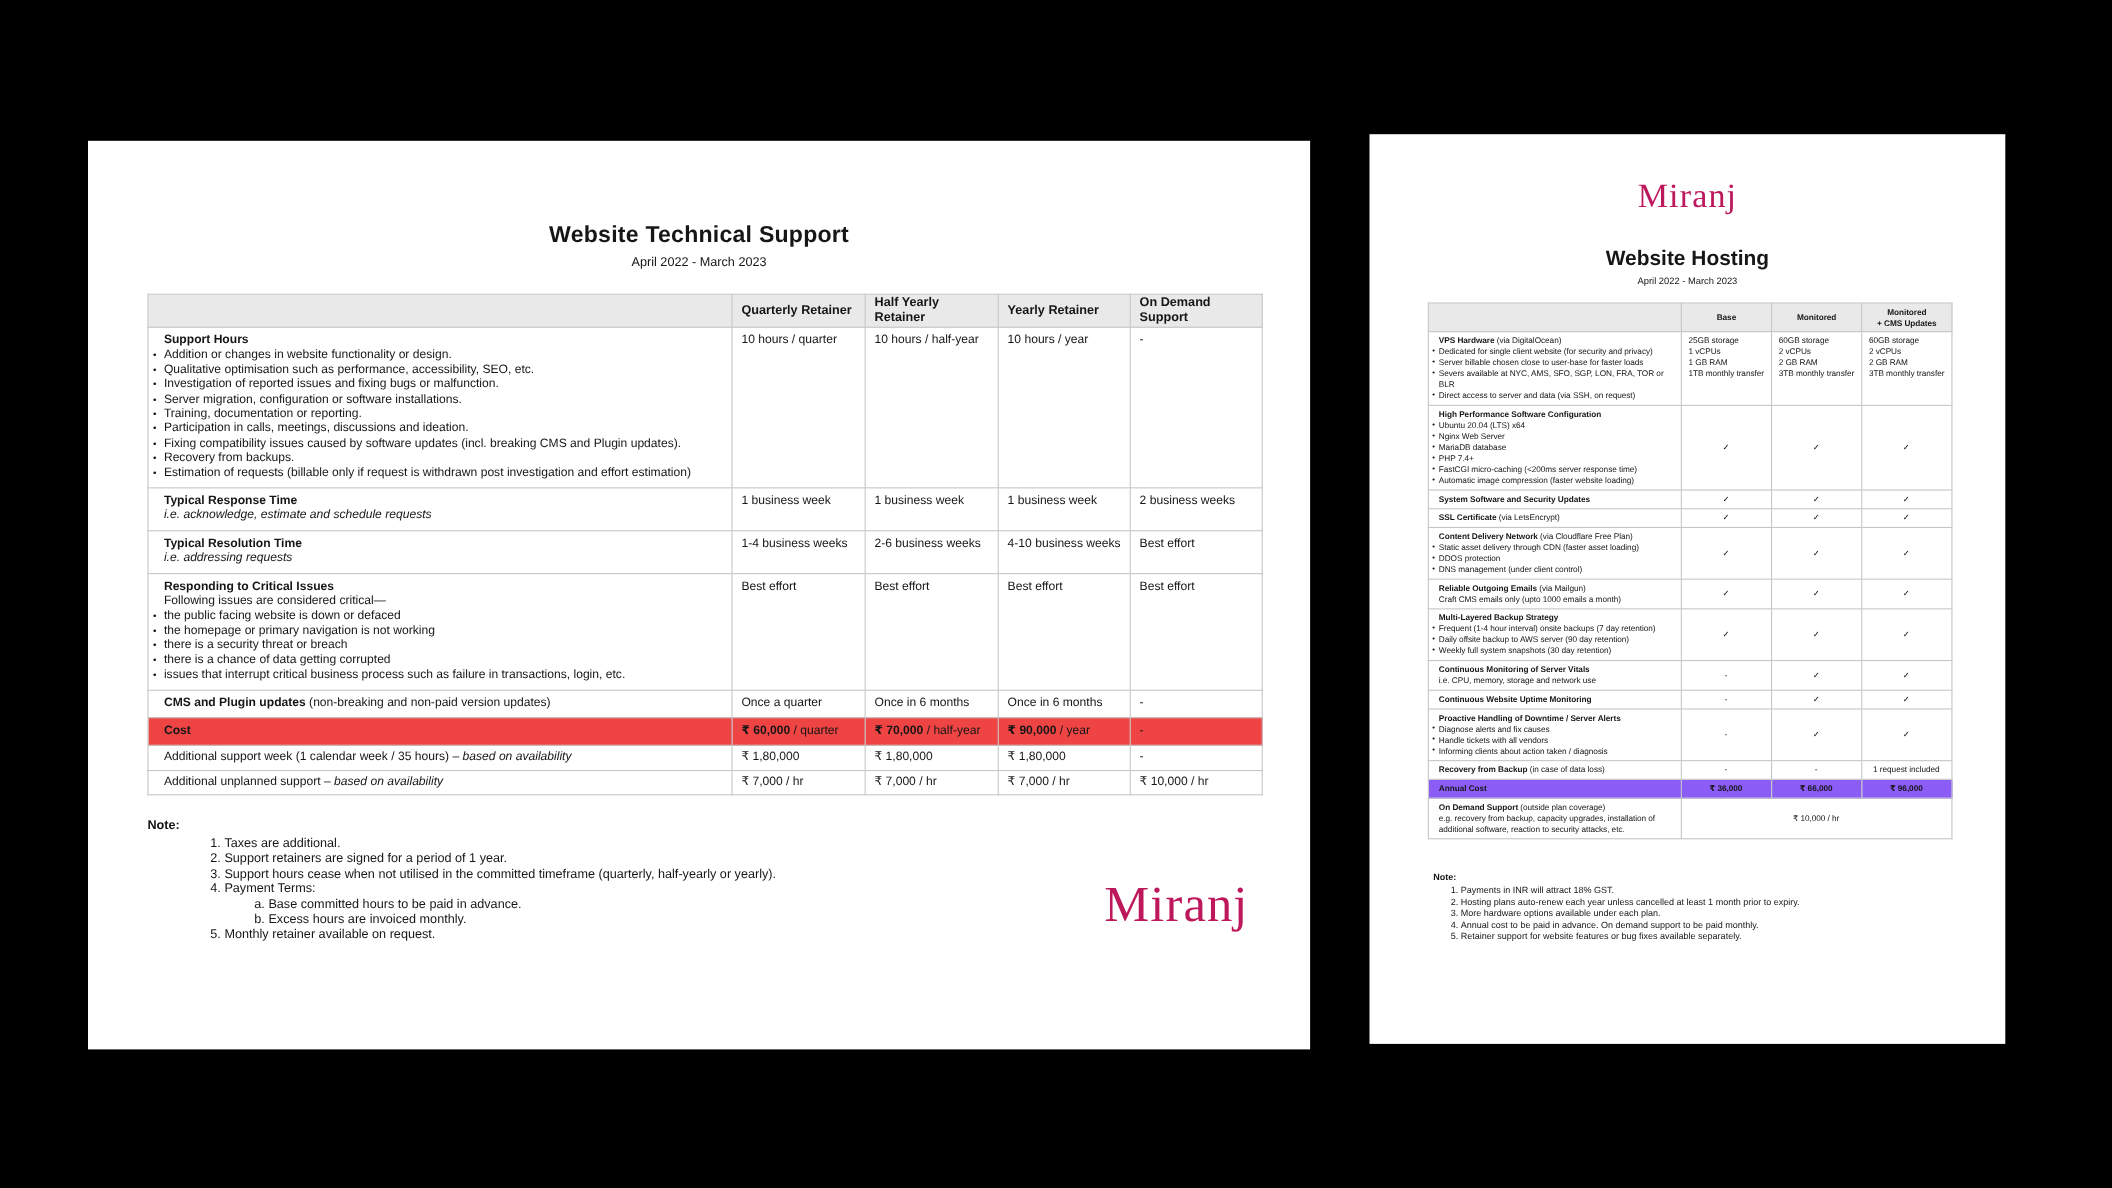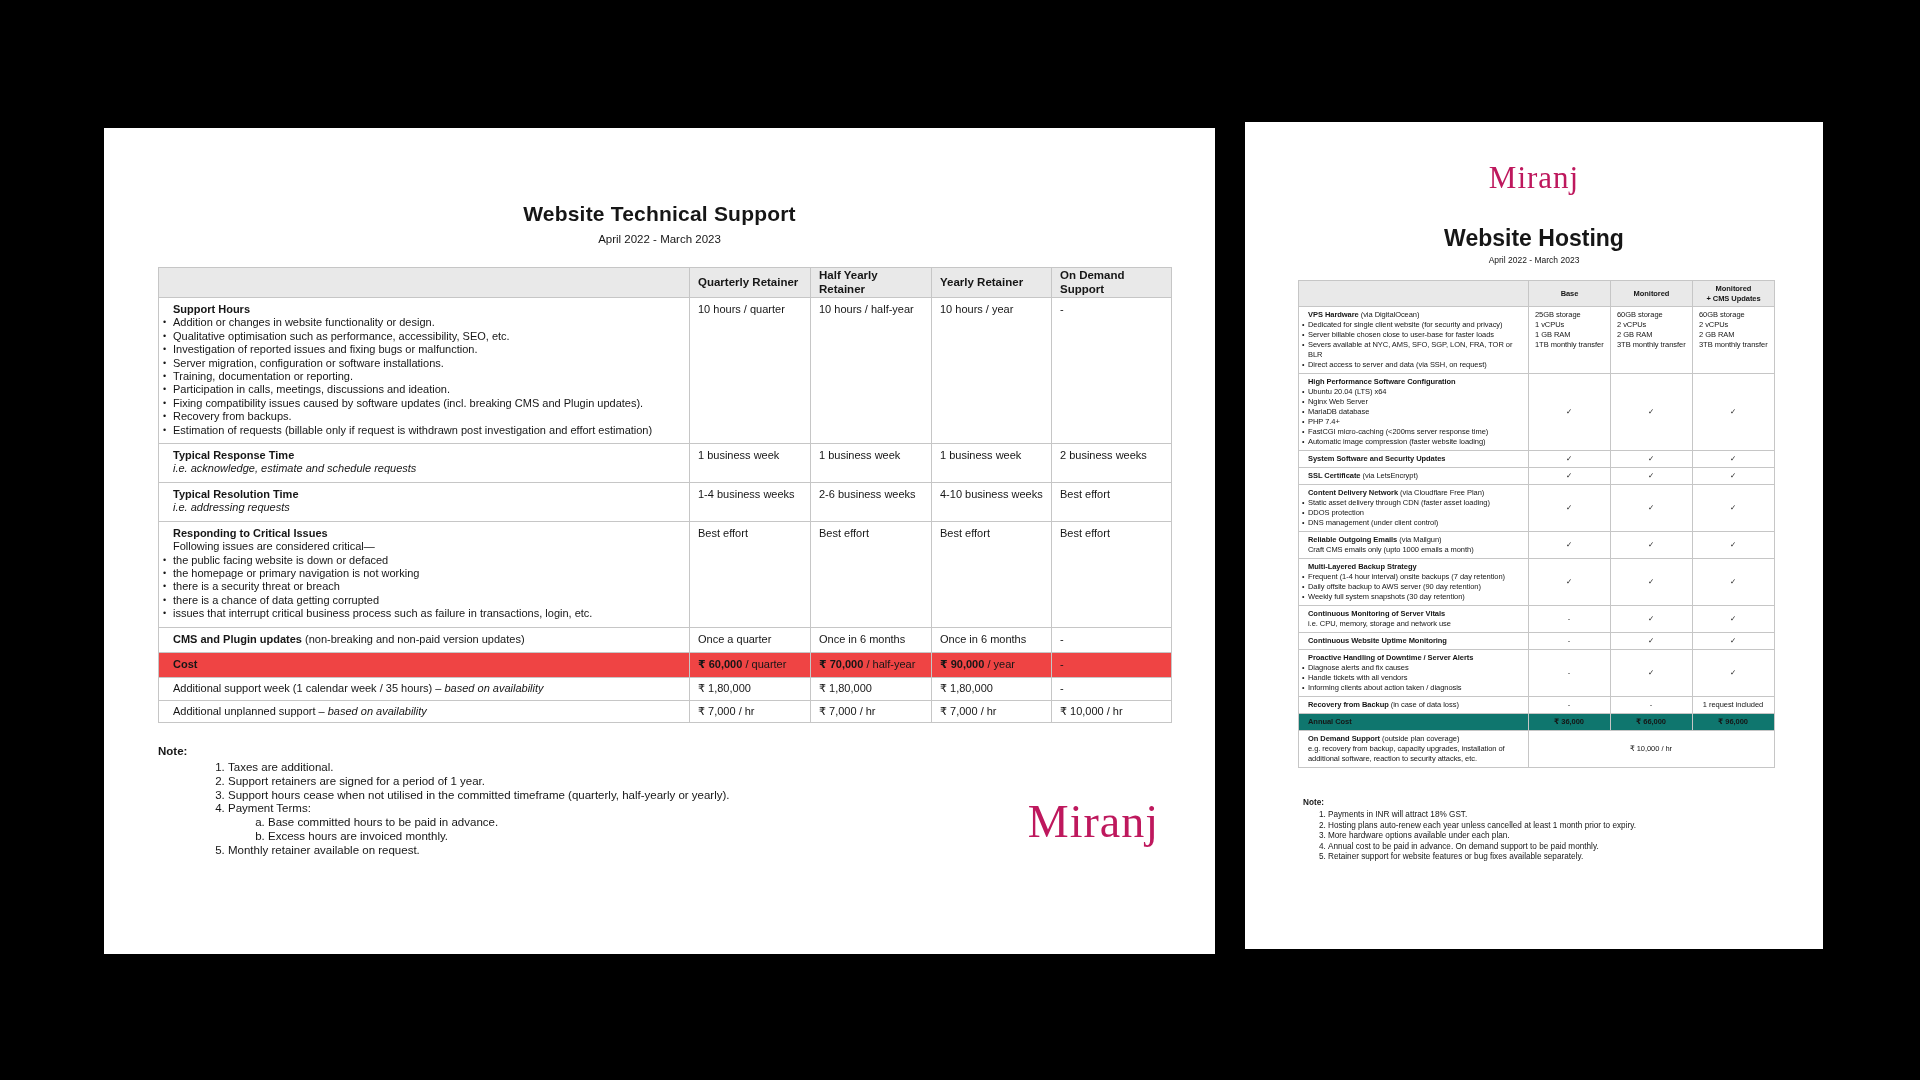--- a/index.html
+++ b/index.html
@@ -1,21 +1,21 @@
 <!DOCTYPE html>
 <html><head>
 <meta charset="utf-8">
 <style>
   html,body { margin:0; padding:0; }
   body {
     width:1920px; height:1080px; background:#000; position:relative; overflow:hidden;
     font-family:"Liberation Sans","DejaVu Sans",sans-serif; color:#161616;
   }
   .page { position:absolute; background:#fff; }
-  .page-left  { left:104px;  top:128px; width:1111px; height:826px; }
+  .page-left  { left:80px;  top:128px; width:1111px; height:826px; }
   .page-right { left:1245px; top:122px; width:578px;  height:827px; }
 
   
   .pl-title    { margin:74px 0 0; text-align:center; font-size:21px; font-weight:700; letter-spacing:.2px; }
   .pl-subtitle { margin-top:7px; text-align:center; font-size:11.5px; }
 
   table { border-collapse:collapse; table-layout:fixed; }
   .support-table { width:1013px; margin:22px 0 0 54px; font-size:11px; line-height:13.4px; }
   .support-table th, .support-table td { border:1px solid #c6c6c6; }
   .support-table th { background:#e9e9e9; font-weight:700; text-align:left; vertical-align:middle; height:29px; padding:0 8px; font-size:11.5px; }
@@ -33,33 +33,33 @@
   .note-left { margin:22px 0 0 54px; font-size:11.5px; line-height:13.8px; }
   .note-heading { font-weight:700; }
   .note ol { margin:2px 0 0; padding-left:70px; list-style:decimal; }
   .note ol ol { margin:0; padding-left:40px; list-style:lower-alpha; }
 
   .logo { font-family:"Liberation Serif","DejaVu Serif",serif; color:#be185d; }
   .logo-bottom { position:absolute; right:56px; bottom:106px; font-size:46px; letter-spacing:1px; }
   .logo-top { margin:38px 0 0; text-align:center; font-size:31px; letter-spacing:1px; }
 
   
-  .pr-title    { margin:29px 0 0; text-align:center; font-size:23px; font-weight:700; }
+  .pr-title    { margin:29px 0 0; text-align:center; font-size:19px; font-weight:700; }
   .pr-subtitle { margin-top:3px; text-align:center; font-size:8.5px; }
 
   .hosting-table { width:476px; margin:15px 0 0 53px; font-size:7.5px; line-height:10px; letter-spacing:-0.05px;padding-left:20px; }
   .hosting-table th, .hosting-table td { border:1px solid #c6c6c6; }
   .hosting-table th { background:#e9e9e9; font-weight:700; text-align:center; vertical-align:middle; white-space:pre-line; padding:3px 2px; font-size:7.5px; line-height:9.5px; }
   .hosting-table td { padding:3px 4px 3px 3px; }
   .hosting-table .label-cell { vertical-align:top; text-align:left; }
   .hosting-table .label-cell .line, .hosting-table .label-cell .bullet { padding-left:6px; }
   .hosting-table .bullet::before { content:"•"; position:absolute; left:0; font-size:7px; }
   .hosting-table .value-cell { text-align:center; vertical-align:middle; }
   .hosting-table tr.align-left .value-cell { text-align:left; vertical-align:top; padding-left:6px; }
-  .hosting-table tr.shaded td { background:#0f766e; }
+  .hosting-table tr.shaded td { background:#8b5cf6; }
 
   .note-right { margin:30px 0 0 58px; font-size:8.2px; line-height:10.4px; }
   .note-right ol { padding-left:25px; }
   b { font-weight:700; }
 </style>
 </head>
 <body>
 
 <section class="page page-left">
   <h1 class="pl-title">Website Technical Support</h1>

